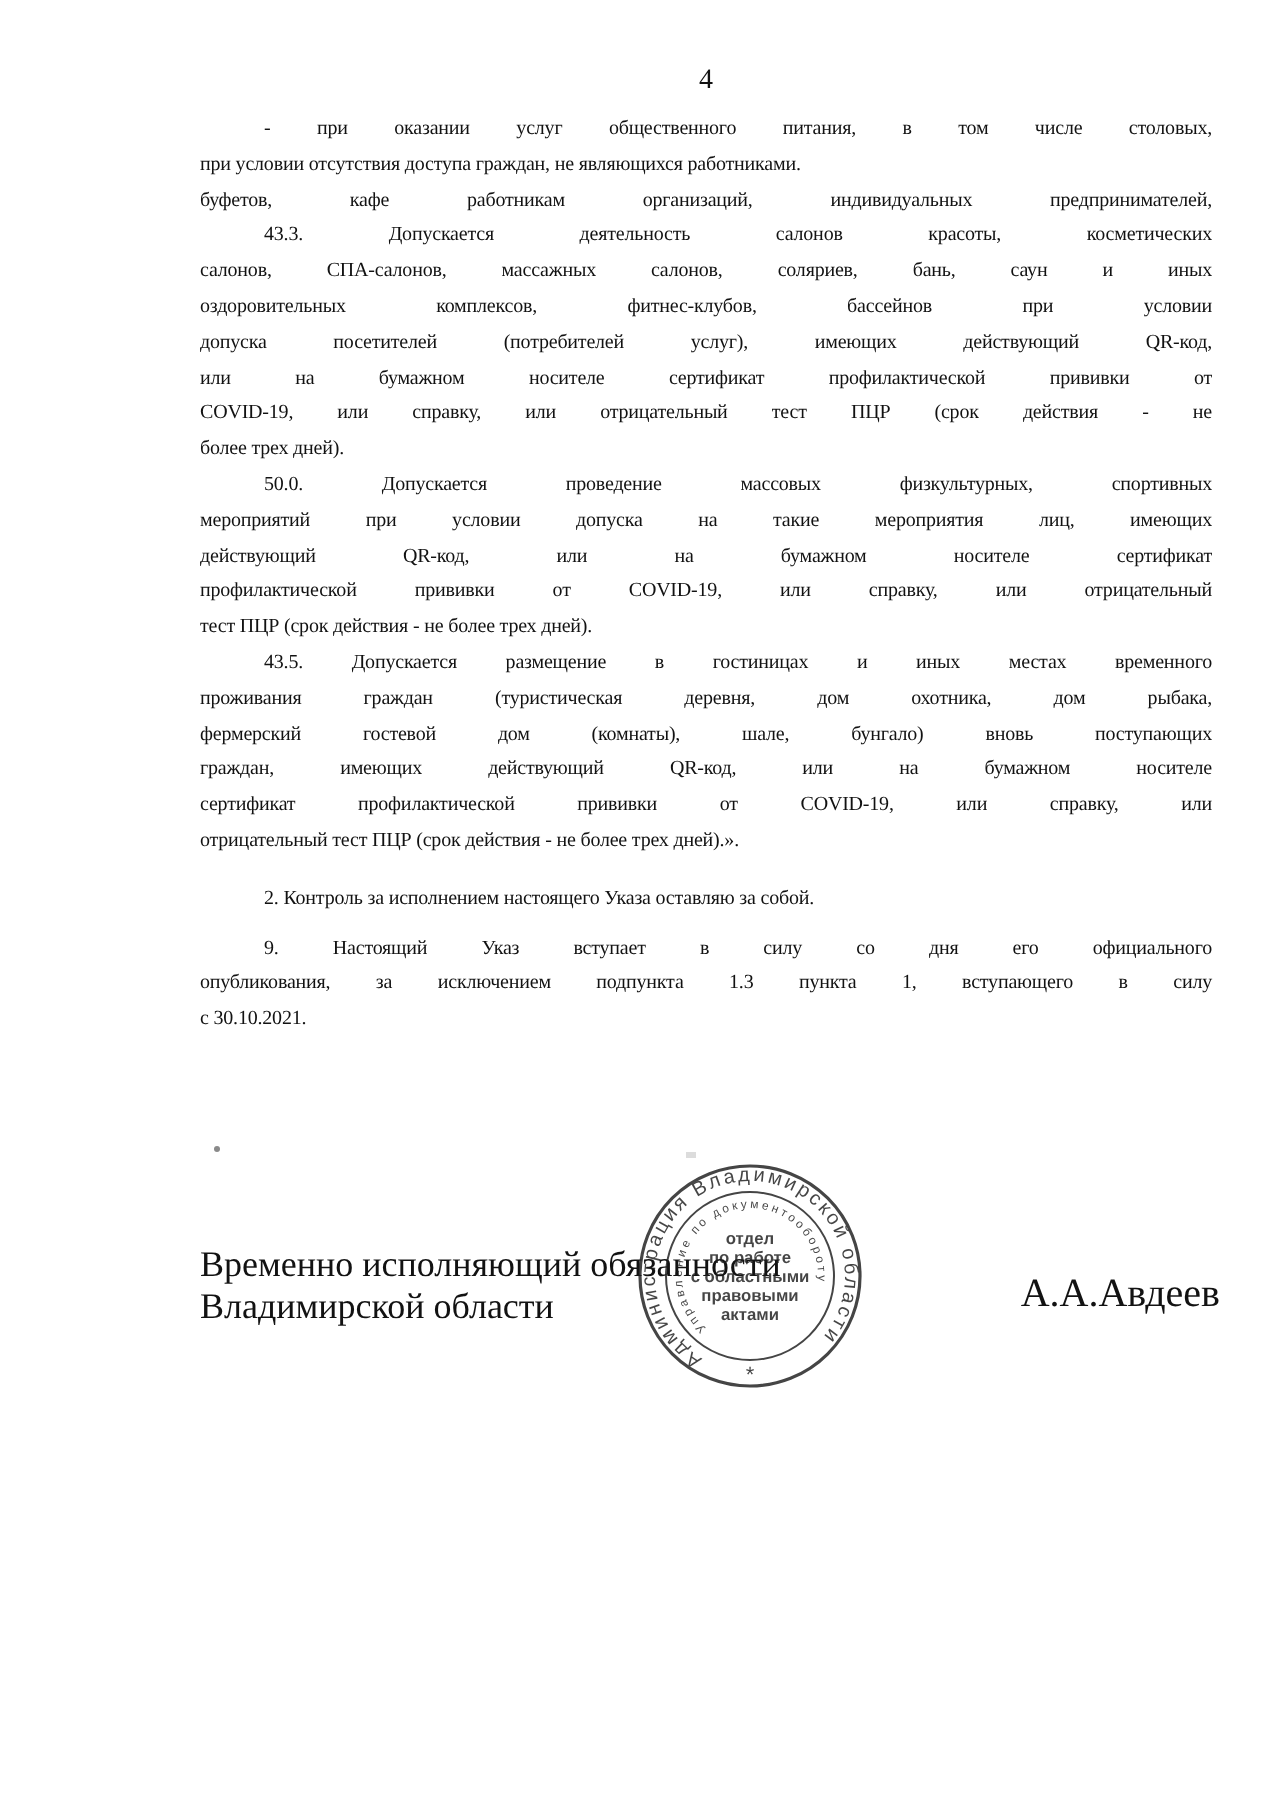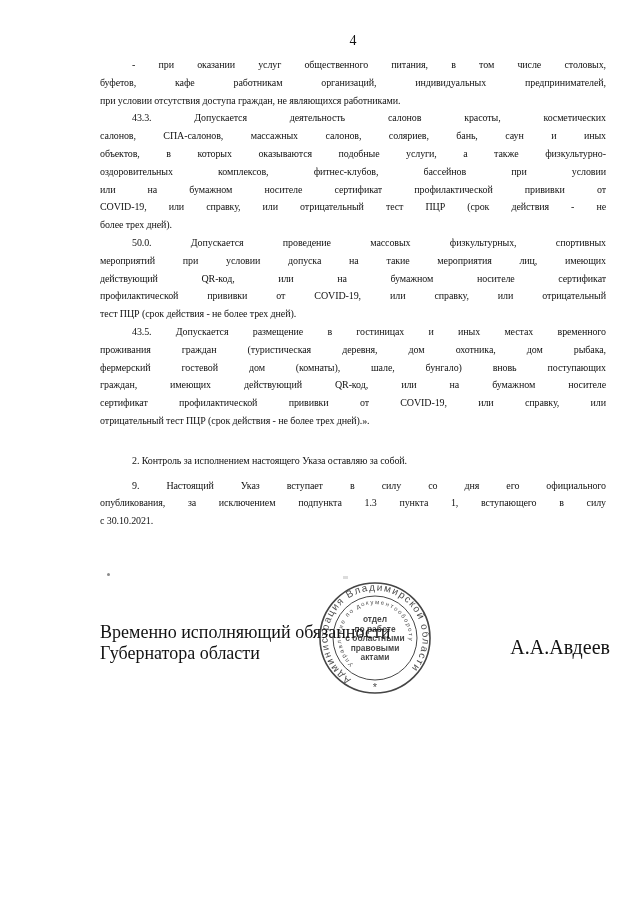--- a/index.html
+++ b/index.html
@@ -27,21 +27,21 @@
   .docbody {
     position: absolute;
     top: 56px;
     left: 100px;
     width: 506px;
     font-size: 10px;
     line-height: 17.8px;
     letter-spacing: -0.1px;
   }
   .para { margin: 0; padding: 0; }
-  .para.gap-lg { margin-top: 22px; }
+  .para.gap-lg { margin-top: 11px; }
   .para.gap-sm { margin-top: 7px; }
   .ln { display: block; }
   .ln.j {
     text-align: justify;
     text-align-last: justify;
     -moz-text-align-last: justify;
     text-justify: inter-word;
   }
   .ln.first { text-indent: 32px; }
   .sig-left {
@@ -99,29 +99,29 @@
 <body>
 
 <div class="sheet">
 
   <div class="pageno">4</div>
 
   <div class="docbody">
 
     <p class="para">
       <span class="ln j first">- при оказании услуг общественного питания, в том числе столовых,</span>
+      <span class="ln">при условии отсутствия доступа граждан, не являющихся работниками.</span>
       <span class="ln j">буфетов, кафе работникам организаций, индивидуальных предпринимателей,</span>
-      <span class="ln">при условии отсутствия доступа граждан, не являющихся работниками.</span>
     </p>
 
     <p class="para">
       <span class="ln j first">43.3. Допускается деятельность салонов красоты, косметических</span>
       <span class="ln j">салонов, СПА-салонов, массажных салонов, соляриев, бань, саун и иных</span>
-      <span class="ln j">объектов, в которых оказываются подобные услуги, а также физкультурно-</span>
       <span class="ln j">оздоровительных комплексов, фитнес-клубов, бассейнов при условии</span>
+      <span class="ln j">допуска посетителей (потребителей услуг), имеющих действующий QR-код,</span>
       <span class="ln j">или на бумажном носителе сертификат профилактической прививки от</span>
       <span class="ln j">COVID-19, или справку, или отрицательный тест ПЦР (срок действия - не</span>
       <span class="ln">более трех дней).</span>
     </p>
 
     <p class="para">
       <span class="ln j first">50.0. Допускается проведение массовых физкультурных, спортивных</span>
       <span class="ln j">мероприятий при условии допуска на такие мероприятия лиц, имеющих</span>
       <span class="ln j">действующий QR-код, или на бумажном носителе сертификат</span>
       <span class="ln j">профилактической прививки от COVID-19, или справку, или отрицательный</span>
@@ -144,21 +144,21 @@
     <p class="para gap-sm">
       <span class="ln j first">9. Настоящий Указ вступает в силу со дня его официального</span>
       <span class="ln j">опубликования, за исключением подпункта 1.3 пункта 1, вступающего в силу</span>
       <span class="ln">с 30.10.2021.</span>
     </p>
 
   </div>
 
   <div class="sig-left">
     <span class="ln">Временно исполняющий обязанности</span>
-    <span class="ln">Губернатора области</span>
+    <span class="ln">Владимирской области</span>
   </div>
 
   <div class="sig-name">А.А.Авдеев</div>
 
   <svg class="stamp" viewBox="0 0 140 140" xmlns="http://www.w3.org/2000/svg">
     <defs>
       <path id="arcOuter" d="M 46.25 111.14 A 47.5 47.5 0 1 1 90.08 113.04" fill="none"></path>
       <path id="arcInner" d="M 48.15 96.05 A 34 34 0 1 1 72.96 103.87" fill="none"></path>
     </defs>
     <circle cx="70" cy="70" r="55" fill="none" stroke="#1d1d1d" stroke-width="1.6"></circle>

